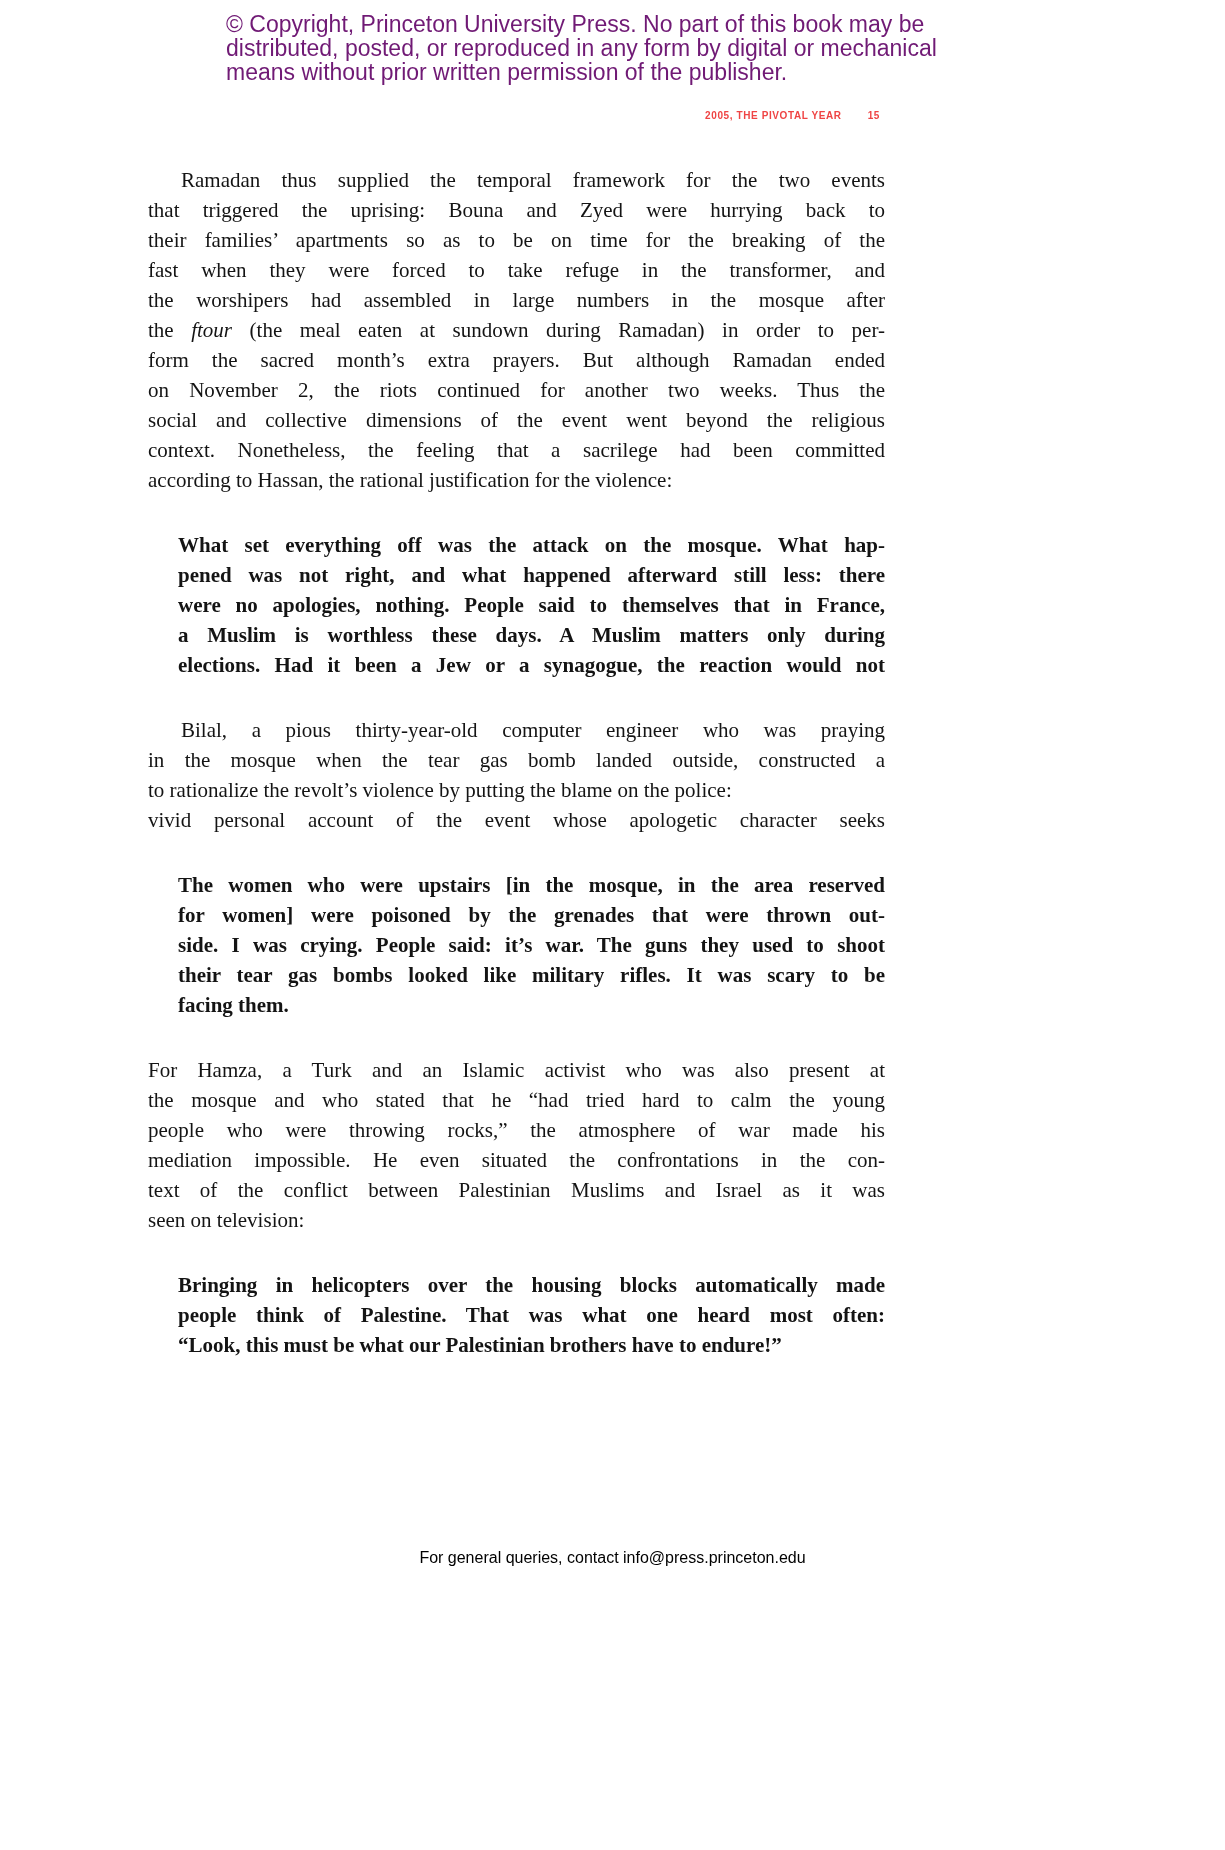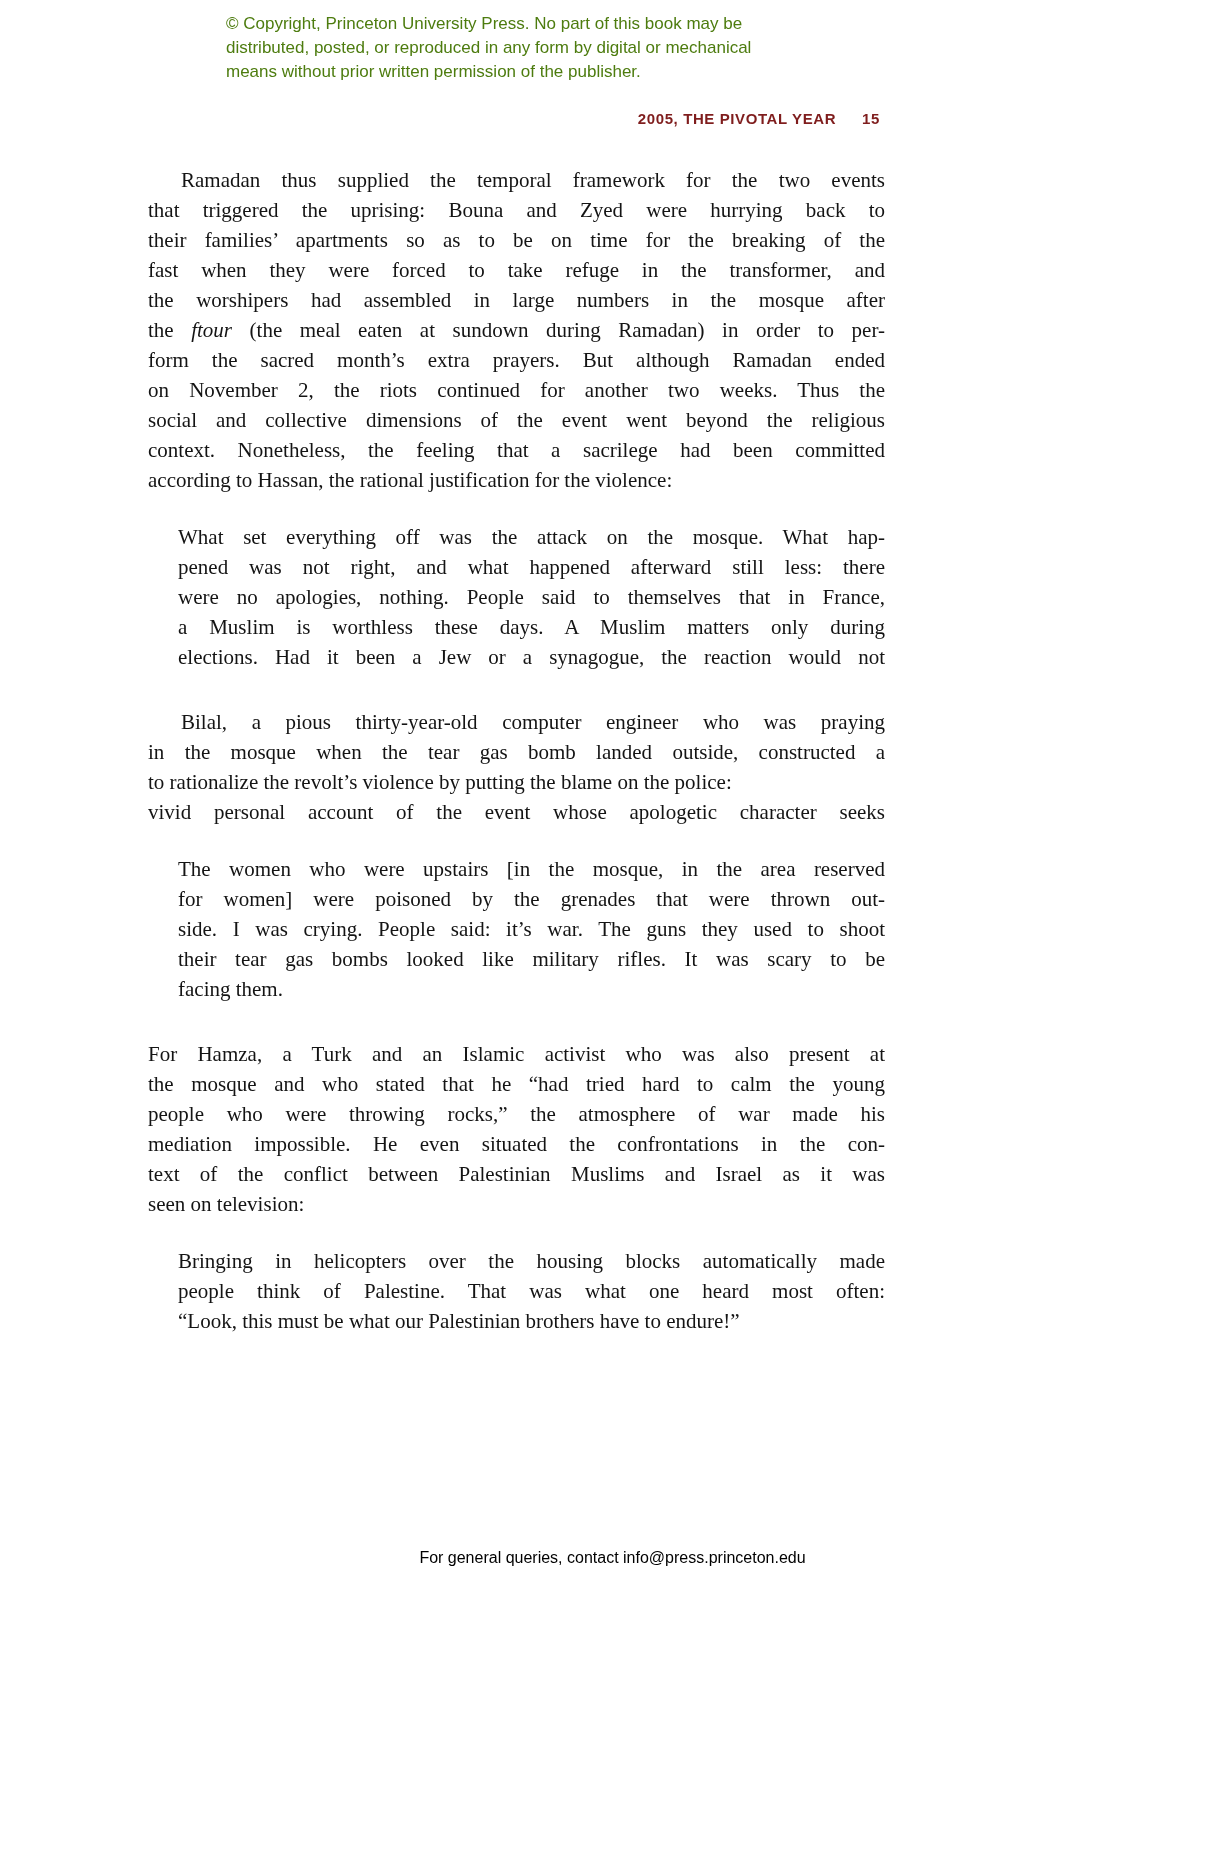--- a/index.html
+++ b/index.html
@@ -14,37 +14,37 @@
     background: #ffffff;
     color: #141414;
     font-family: "Liberation Serif", serif;
     overflow: hidden;
   }
   .copyright {
     position: absolute;
     left: 226px;
     top: 12px;
     font-family: "Liberation Sans", sans-serif;
-    font-size: 17px;
+    font-size: 23px;
     line-height: 24px;
-    color: #4d7c0f;
+    color: #701a75;
   }
   .copyright .line {
     text-align: left !important;
     text-align-last: left !important;
   }
   .running-header {
     position: absolute;
     top: 110px;
     right: 345px;
     font-family: "Liberation Sans", sans-serif;
     font-weight: 700;
-    font-size: 15px;
+    font-size: 10px;
     letter-spacing: 0.6px;
-    color: #7f1d1d;
+    color: #ef4444;
     white-space: nowrap;
     margin-left: 15px;
   }
   .running-header .pagenum {
     margin-left: 26px;
   }
   .body-text {
     position: absolute;
     left: 148px;
     top: 165px;
@@ -52,22 +52,23 @@
     font-size: 21px;
     line-height: 30px;
   }
   .para {
     margin-top: 35px;
   }
   .para:first-child {
     margin-top: 0;
   }
   .quote {
-    margin-top: 27px;
+    margin-top: 35px;
     margin-left: 30px;
+    font-weight: bold;
   }
   .para.indent .line:first-child {
     text-indent: 33px;
   }
   .line {
     text-align: justify;
     text-align-last: justify;
   }
   .line.last {
     text-align-last: left;

